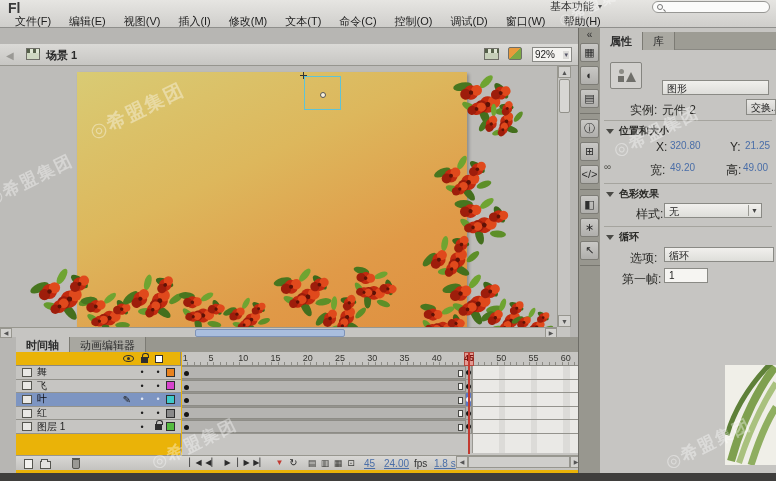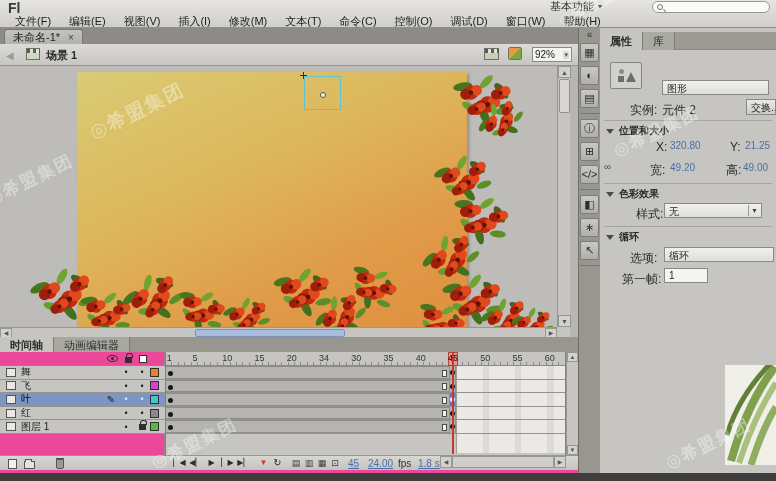--- a/index.html
+++ b/index.html
@@ -52,21 +52,21 @@
   .vscroll .arr{position:absolute;left:0;width:13px;height:12px;background:#d3d2cf;border:1px solid #97968f;color:#555;font-size:7px;text-align:center;line-height:11px}
   .vscroll .a-up{top:0}.vscroll .a-dn{bottom:0}
   .vscroll .thumb{position:absolute;left:1px;top:13px;width:11px;height:34px;background:#d7d6d3;border:1px solid #92918a;border-radius:2px}
   .hscroll{position:absolute;left:0;top:327px;width:557px;height:10px;background:#c6c5c2;border-top:1px solid #98978f;z-index:11}
   .hscroll .arr{position:absolute;top:0;width:12px;height:10px;background:#d3d2cf;border:1px solid #97968f;color:#555;font-size:6px;text-align:center;line-height:9px}
   .hscroll .a-l{left:0}.hscroll .a-r{right:0}
   .hscroll .thumb{position:absolute;left:195px;top:1px;width:150px;height:8px;background:#a9bedf;border:1px solid #7e93b8;border-radius:2px}
   .corner{position:absolute;left:557px;top:327px;width:13px;height:10px;background:#c6c5c2;z-index:11}
 
   
-  .timeline{position:absolute;left:0;top:337px;width:698px;height:136px;background:#ec4899;z-index:20}
+  .timeline{position:absolute;left:16px;top:337px;width:698px;height:136px;background:#eab308;z-index:20}
   .tl-tabs{position:absolute;left:0;top:0;width:578px;height:15px;background:#98978f;display:flex}
   .tl-tab{height:15px;padding:1px 10px;background:#a8a7a0;border-right:1px solid #7c7b74;color:#2e2e2e}
   .tl-tab.active{background:#c6c5c2;font-weight:bold}
   .tl-left{position:absolute;left:0;top:15px;width:165px;height:103px;border-right:1px solid #8a8983}
   .tl-lhead{position:absolute;left:0;top:0;width:165px;height:14px;border-bottom:1px solid #8a8983;display:flex;align-items:center;justify-content:flex-end;padding-right:18px;gap:7px}
   .i-eye{width:11px;height:7px;border:1px solid #2f2f2f;border-radius:50%;position:relative}
   .i-eye:after{content:"";position:absolute;left:3px;top:1px;width:3px;height:3px;background:#2f2f2f;border-radius:50%}
   .i-lock{width:7px;height:6px;background:#2f2f2f;position:relative;margin-top:3px}
   .i-lock:before{content:"";position:absolute;left:1px;top:-4px;width:5px;height:4px;border:1px solid #2f2f2f;border-bottom:none;border-radius:3px 3px 0 0}
   .i-sq{width:8px;height:8px;border:1px solid #2f2f2f;background:#fff}
@@ -172,26 +172,20 @@
         <span class="mitem">修改(M)</span>
         <span class="mitem">文本(T)</span>
         <span class="mitem">命令(C)</span>
         <span class="mitem">控制(O)</span>
         <span class="mitem">调试(D)</span>
         <span class="mitem">窗口(W)</span>
         <span class="mitem">帮助(H)</span>
       </div>
   </div>
 
-  <div class="tabbar">
-    <div class="doctab">
-      <span>未命名-1*</span>
-      <span class="x">×</span>
-    </div>
-  </div>
 
   <div class="editbar">
     <span class="backarrow">◀</span>
     <span class="clapper"></span>
     <span class="scenename">场景 1</span>
     <span class="ico1"></span>
     <span class="ico2"></span>
     <div class="zoomsel">
       <span class="zv">92%</span>
       <span class="za">▾</span>
@@ -329,21 +323,21 @@
     <div class="tl-right" id="tlRight">
       <div class="empty-bg" id="emptyBg" style="left: 290.25px; right: 0px;"></div>
       <div class="ruler" id="ruler">
         <div class="ticks"></div>
       <div class="ph-head" style="left: 281.8px; width: 10.45px;"></div>
           <span class="rlabel" style="left: 3.225px;">1</span>
           <span class="rlabel" style="left: 29.025px;">5</span>
           <span class="rlabel" style="left: 61.275px;">10</span>
           <span class="rlabel" style="left: 93.525px;">15</span>
           <span class="rlabel" style="left: 125.775px;">20</span>
-          <span class="rlabel" style="left: 158.025px;">34</span>
+          <span class="rlabel" style="left: 158.025px;">25</span>
           <span class="rlabel" style="left: 190.275px;">30</span>
           <span class="rlabel" style="left: 222.525px;">35</span>
           <span class="rlabel" style="left: 254.775px;">40</span>
           <span class="rlabel current" style="left: 287.025px;">45</span>
           <span class="rlabel" style="left: 319.275px;">50</span>
           <span class="rlabel" style="left: 351.525px;">55</span>
           <span class="rlabel" style="left: 383.775px;">60</span>
         </div>
       <div id="frameRows">
           <div class="frow" style="top: 14px;">

